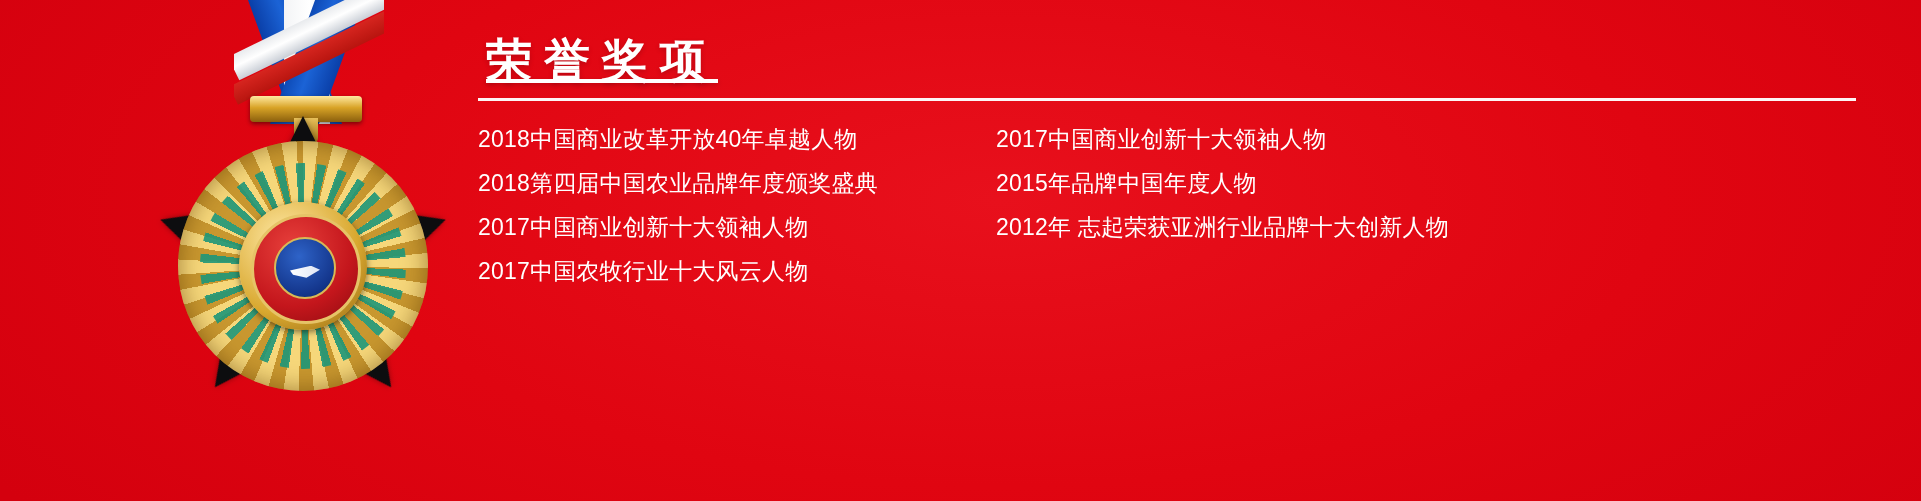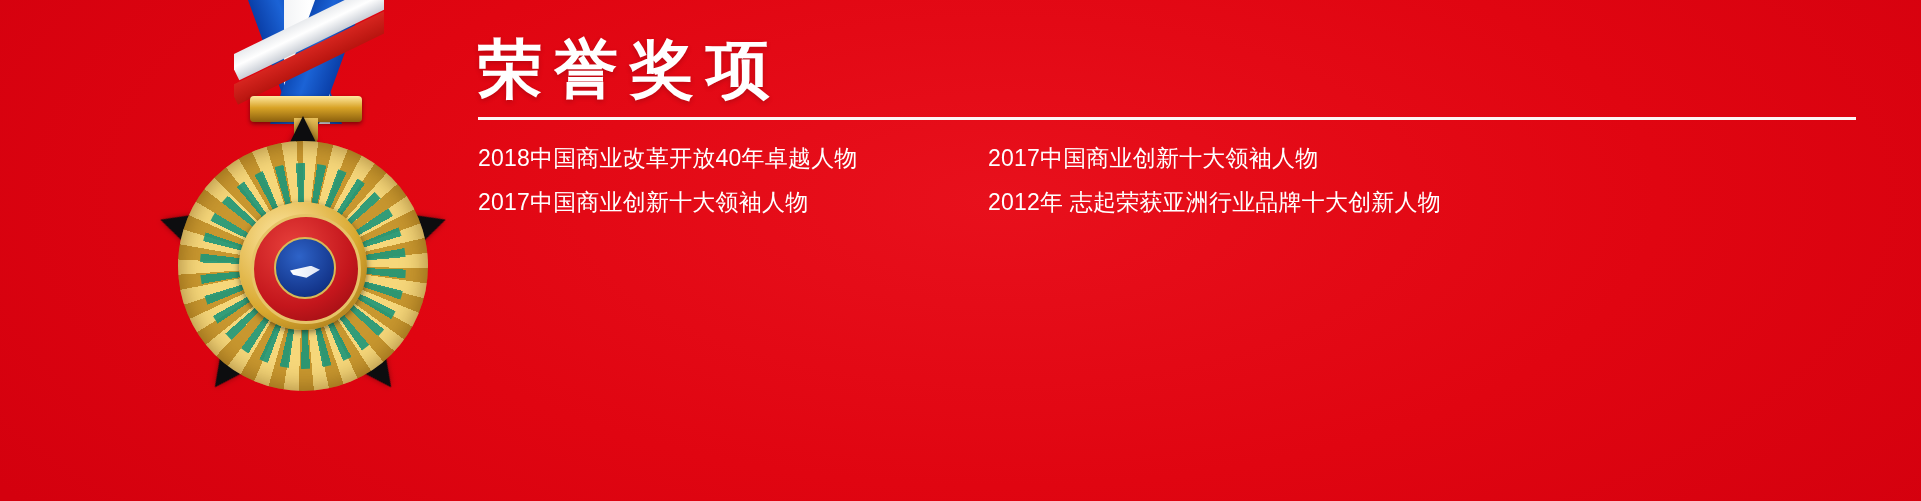--- a/index.html
+++ b/index.html
@@ -110,29 +110,30 @@
     content:"";position:absolute;left:50%;top:46%;width:30px;height:12px;margin-left:-15px;
     background:linear-gradient(90deg,#ffffff,#dfe6f5);
     clip-path:polygon(0 40%,70% 0,100% 35%,55% 100%,10% 75%);
   }
 
   
   .content{
     position:absolute;left:478px;top:36px;right:36px;
   }
   .page-title{
-    font-size:64px;font-weight:bold;color:#ffffff;letter-spacing:12px;
-    line-height:1.05;margin:0 0 14px 0;
+    font-size:46px;font-weight:bold;color:#ffffff;letter-spacing:12px;
+    line-height:1.05;margin:0 0 14px 8px;
     text-shadow:0 2px 5px rgba(0,0,0,.18);
+    text-decoration:underline;
   }
   .rule{
     height:3px;background:#ffffff;width:1378px;margin:0 0 16px 0;opacity:.96;
   }
   .lists{
-    display:flex;gap:8px;
+    display:flex;gap:16px;
   }
   .col{display:flex;flex-direction:column;}
   .col-left{width:502px;}
   .col-right{width:auto;}
   .award-item{
     color:#ffffff;font-size:23px;line-height:44px;white-space:nowrap;
     letter-spacing:.2px;
   }
 </style>
 </head>
@@ -163,22 +164,25 @@
     </div>
   </div>
 
   <div class="content">
     <h1 class="page-title">荣誉奖项</h1>
     <div class="rule"></div>
 
     <div class="lists">
       <div class="col col-left">
         <div class="award-item">2018中国商业改革开放40年卓越人物</div>
+        <div class="award-item">2018第四届中国农业品牌年度颁奖盛典</div>
         <div class="award-item">2017中国商业创新十大领袖人物</div>
+        <div class="award-item">2017中国农牧行业十大风云人物</div>
       </div>
       <div class="col col-right">
         <div class="award-item">2017中国商业创新十大领袖人物</div>
+        <div class="award-item">2015年品牌中国年度人物</div>
         <div class="award-item">2012年  志起荣获亚洲行业品牌十大创新人物</div>
       </div>
     </div>
   </div>
 
 </div>
 
 </body></html>

